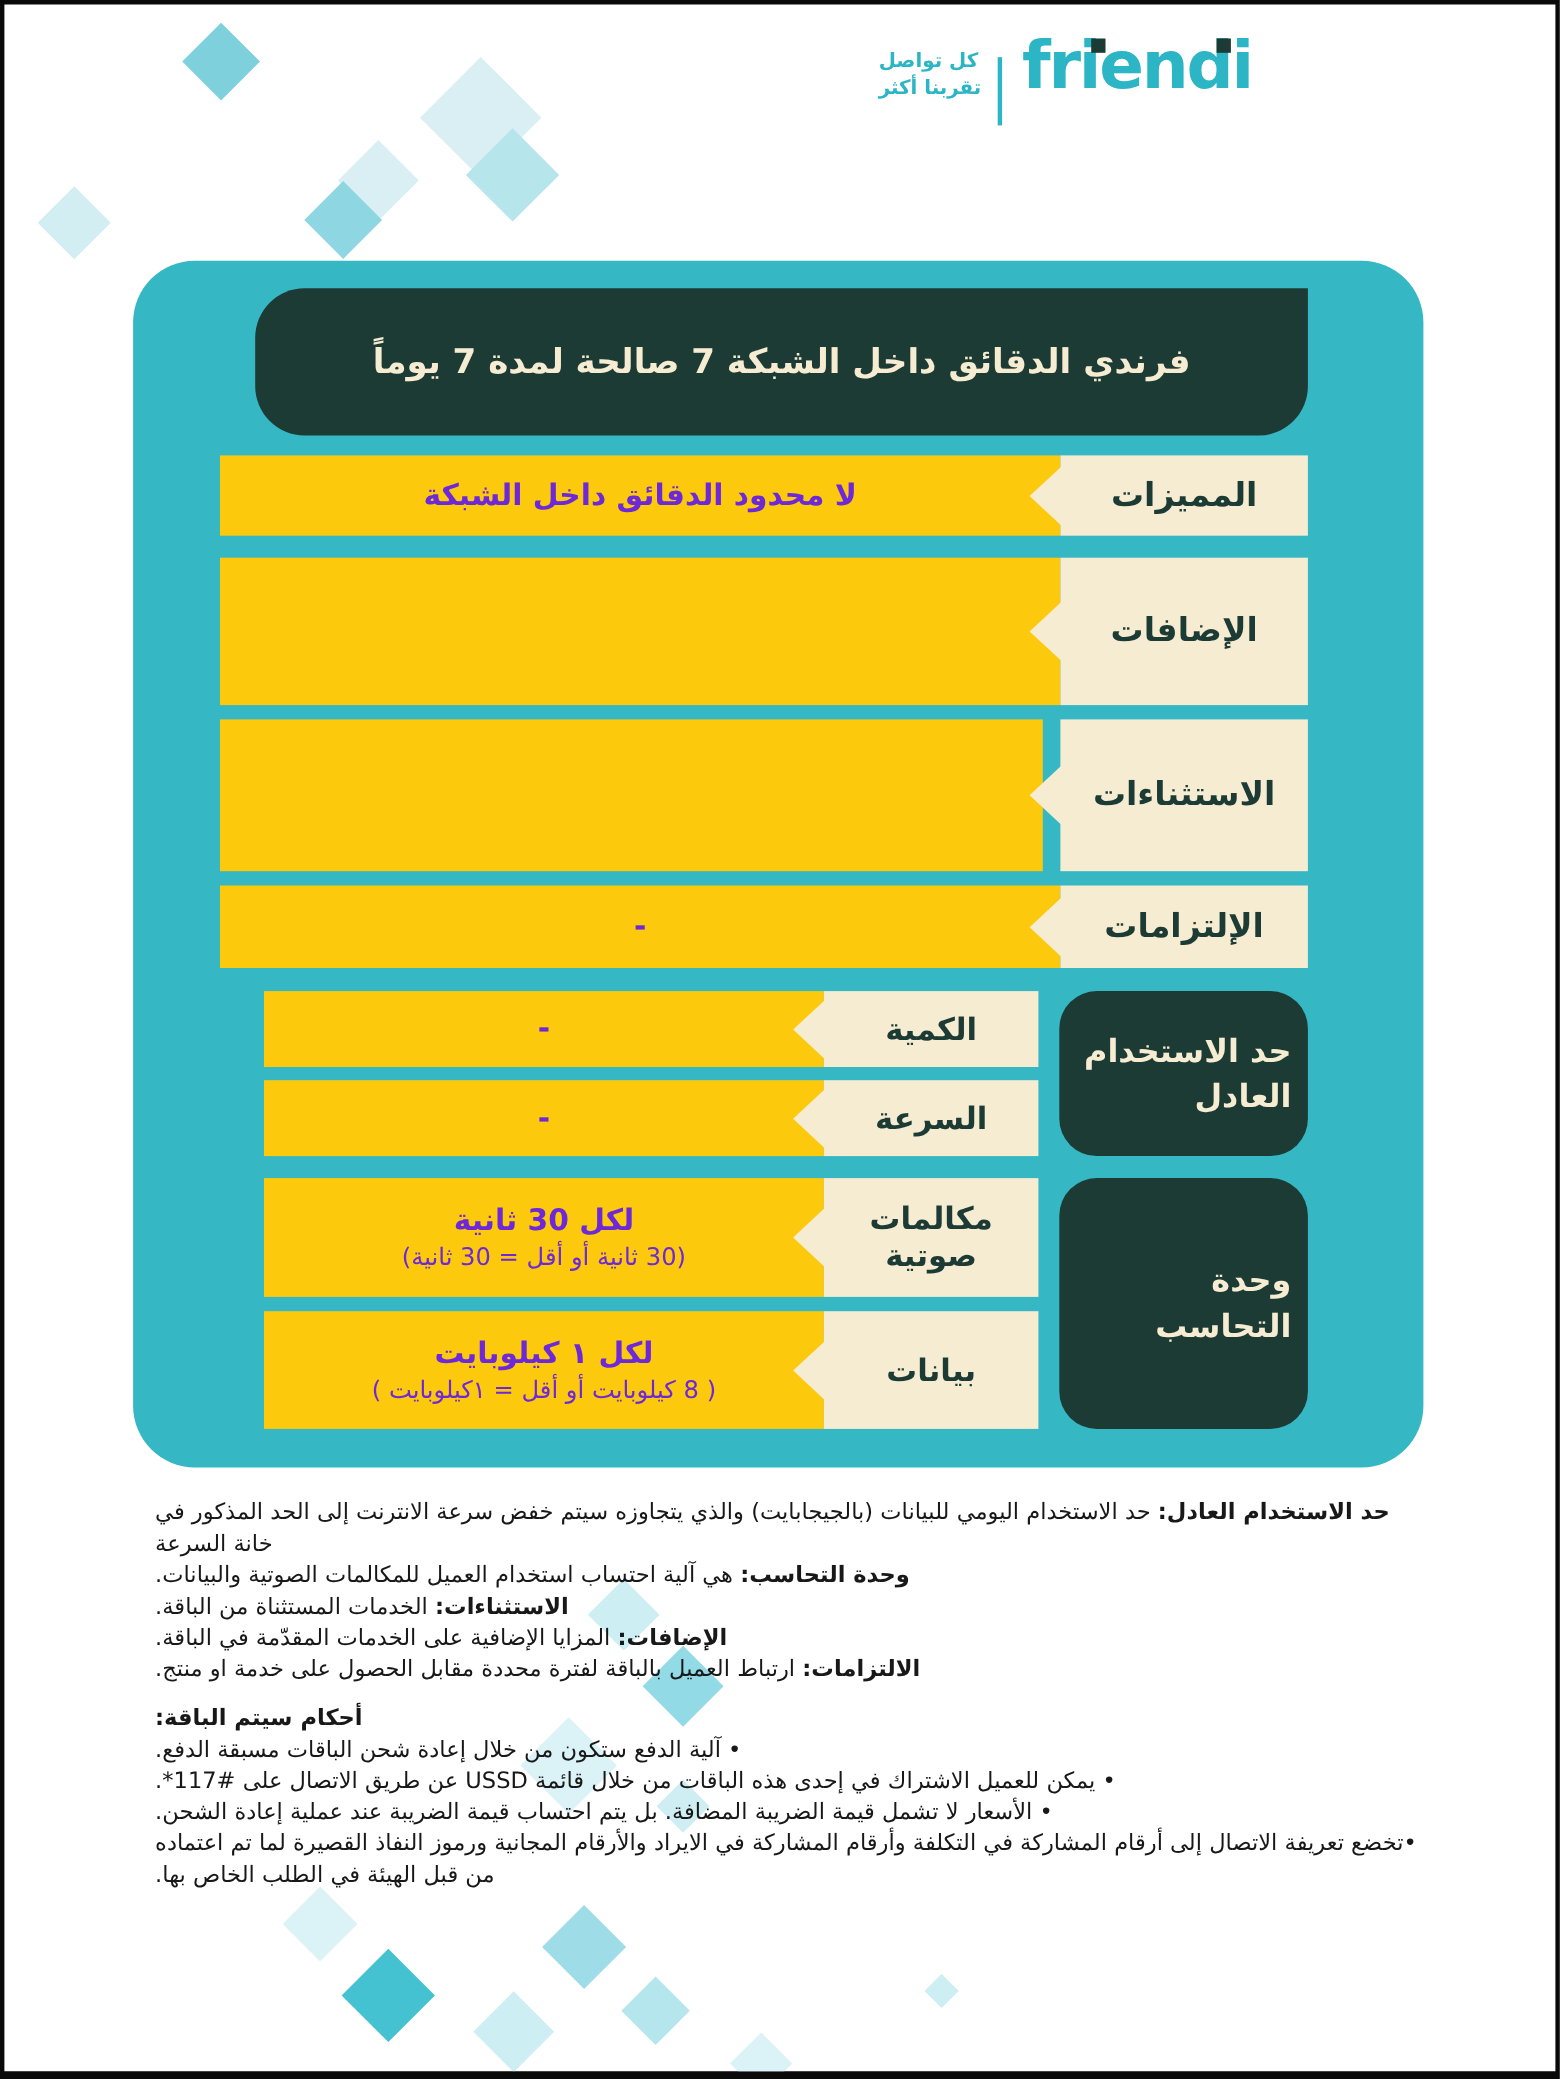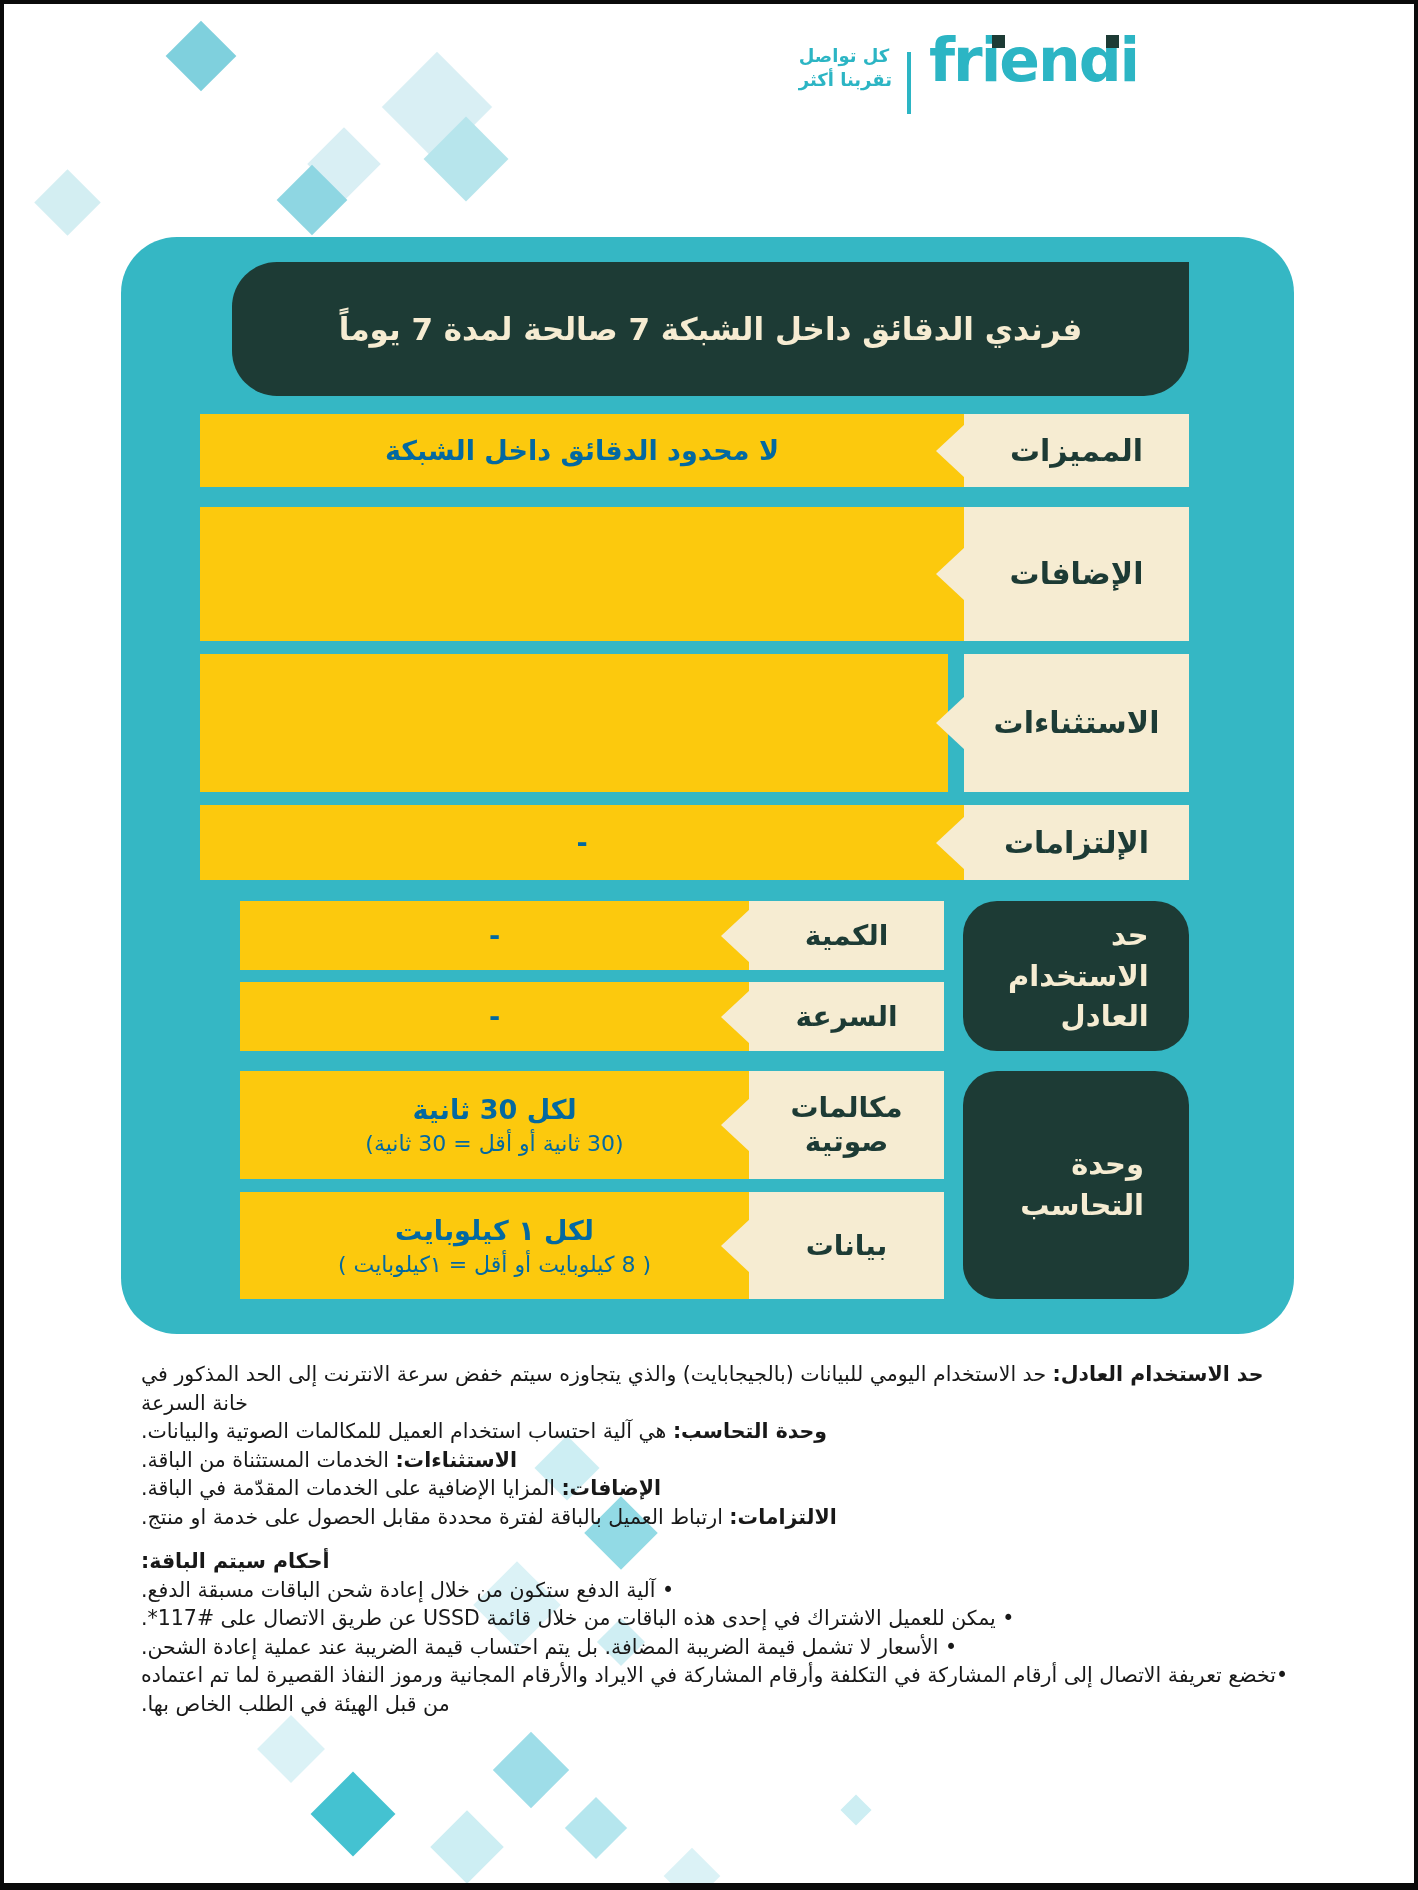--- a/index.html
+++ b/index.html
@@ -21,39 +21,39 @@
   
   .card { position:absolute; left:117px; top:233px; width:1173px; height:1097px;
           background:#35b7c4; border-radius:56px; }
   .card-header { position:absolute; left:228px; top:258px; width:957px; height:134px;
                  background:#1d3b35; border-radius:45px 0 45px 45px;
                  display:flex; align-items:center; justify-content:center; }
   .card-header .title { color:#f6ecd2; font-size:31px; font-weight:bold; direction:rtl; }
   
   .row { position:absolute; display:flex; }
   .row-value { flex:1; background:#fcc90d; display:flex; flex-direction:column;
-               align-items:center; justify-content:center; color:#0369a1;
+               align-items:center; justify-content:center; color:#6d28d9;
                font-size:27px; font-weight:bold; direction:rtl; text-align:center; }
   .row-tag { position:relative; background:#f6ecd2; display:flex; align-items:center;
              justify-content:center; color:#1d3b35; font-size:30px; font-weight:bold;
              direction:rtl; text-align:center; line-height:1.2; }
   .row-tag::before { content:""; position:absolute; left:-28px; top:50%;
              transform:translateY(-50%); width:0; height:0;
              border-top:27px solid transparent; border-bottom:27px solid transparent;
              border-right:29px solid #f6ecd2; }
   .main-row { left:196px; width:989px; }
   .main-row .row-tag { width:225px; }
   .sub-row { left:236px; width:704px; }
   .sub-row .row-tag { width:195px; font-size:28px; }
   .value-sub { font-size:22px; font-weight:normal; margin-top:6px; }
   
   .group-box { position:absolute; left:959px; width:226px; background:#1d3b35;
                border-radius:34px; display:flex; align-items:center; justify-content:flex-end;
                color:#f6ecd2; font-size:29px; font-weight:bold; direction:rtl;
-               text-align:right; line-height:1.4; padding:0 45px; }
+               text-align:right; line-height:1.4; padding:0 15px; }
   
   .notes { position:absolute; left:137px; top:1356px; width:1162px; direction:rtl;
            text-align:left; color:#181818; font-size:20.5px; line-height:28.5px; }
   .notes b { font-weight:bold; }
   .terms-heading { font-weight:bold; margin-top:16px; }
   
   .badge { position:absolute; left:998px; bottom:0; width:392px; height:40px;
            background:#0c0c0c; border-radius:12px 12px 0 0;
            display:flex; align-items:center; justify-content:center; gap:10px; }
   .badge .pwr { color:#ffffff; font-size:22px; font-weight:300;

